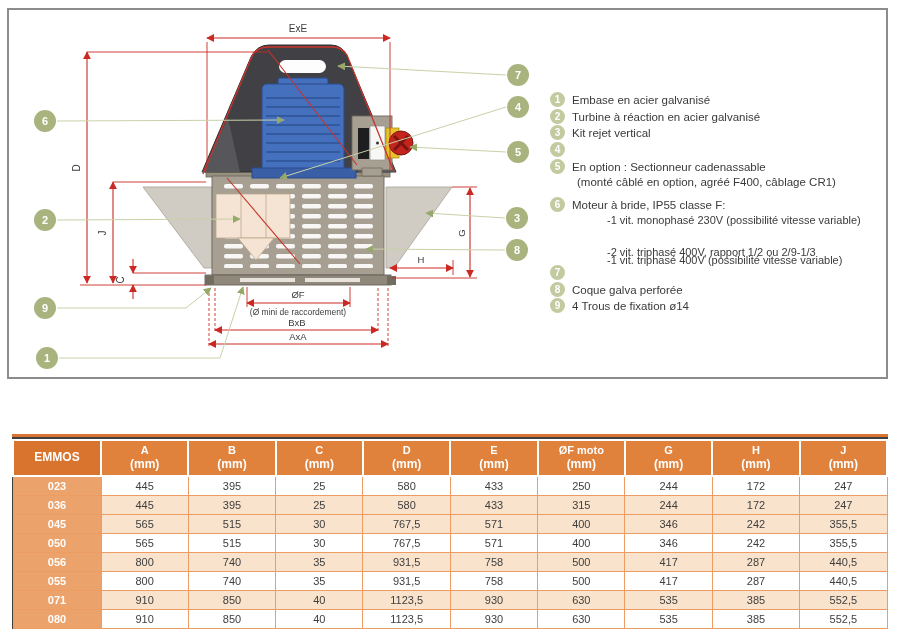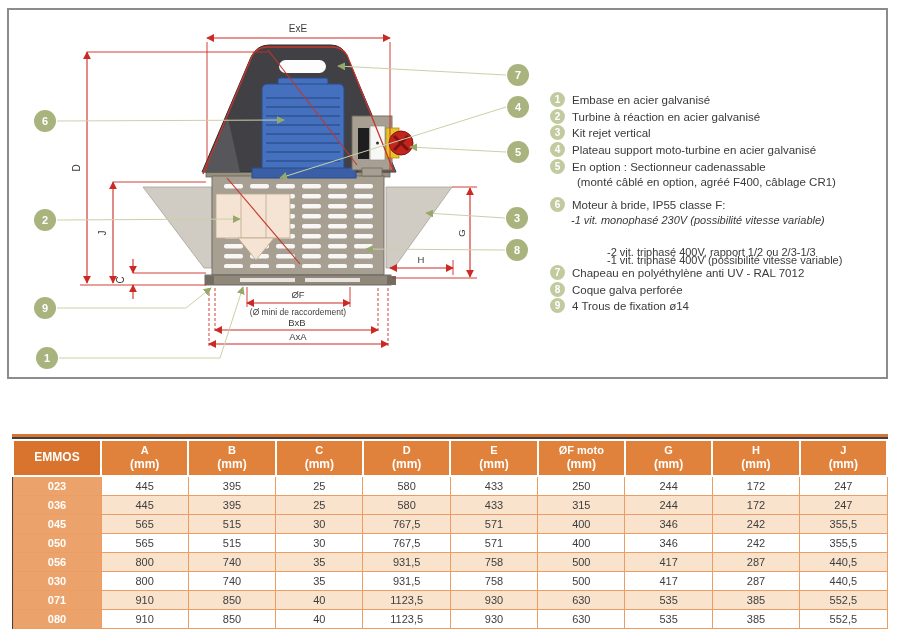--- a/index.html
+++ b/index.html
@@ -247,45 +247,43 @@
   <div class="lg-line" style="left:550px; top:109px;">
       <span class="lg-num">2</span>
       <span>Turbine à réaction en acier galvanisé</span>
     </div>
   <div class="lg-line" style="left:550px; top:125px;">
       <span class="lg-num">3</span>
       <span>Kit rejet vertical</span>
     </div>
   <div class="lg-line" style="left:550px; top:142px;">
       <span class="lg-num">4</span>
-      <span>Plateau support moto-turbine en acier galvanisé</span>
     </div>
   <div class="lg-line" style="left:550px; top:159px;">
       <span class="lg-num">5</span>
       <span>En option : Sectionneur cadenassable</span>
     </div>
   <div class="lg-line" style="left:577px; top:176px;">
       <span>(monté câblé en option, agréé F400, câblage CR1)</span>
     </div>
   <div class="lg-line" style="left:550px; top:197px;">
       <span class="lg-num">6</span>
       <span>Moteur à bride, IP55 classe F:</span>
     </div>
-  <div class="lg-line sub" style="left:571px; top:214px;font-style:italic;">
+  <div class="lg-line sub" style="left:607px; top:214px;">
       <span>-1 vit. monophasé 230V (possibilité vitesse variable)</span>
     </div>
   <div class="lg-line sub" style="left:607px; top:230px;margin-top:24px;">
       <span>-1 vit. triphasé 400V (possibilité vitesse variable)</span>
     </div>
   <div class="lg-line sub" style="left:607px; top:246px;">
-      <span>-2 vit. triphasé 400V, rapport 1/2 ou 2/3-1/3</span>
+      <span>-2 vit. triphasé 400V, rapport 1/2 ou 2/9-1/3</span>
     </div>
   <div class="lg-line" style="left:550px; top:265px;">
       <span class="lg-num">7</span>
-      <span>Chapeau en polyéthylène anti UV - RAL 7012</span>
     </div>
   <div class="lg-line" style="left:550px; top:282px;">
       <span class="lg-num">8</span>
       <span>Coque galva perforée</span>
     </div>
   <div class="lg-line" style="left:550px; top:298px;">
       <span class="lg-num">9</span>
       <span>4 Trous de fixation ø14</span>
     </div>
 </div>
@@ -400,21 +398,21 @@
           <td>740</td>
           <td>35</td>
           <td>931,5</td>
           <td>758</td>
           <td>500</td>
           <td>417</td>
           <td>287</td>
           <td>440,5</td>
       </tr>
       <tr>
-        <td class="model">030</td>
+        <td class="model">055</td>
         <td>800</td>
           <td>740</td>
           <td>35</td>
           <td>931,5</td>
           <td>758</td>
           <td>500</td>
           <td>417</td>
           <td>287</td>
           <td>440,5</td>
       </tr>

